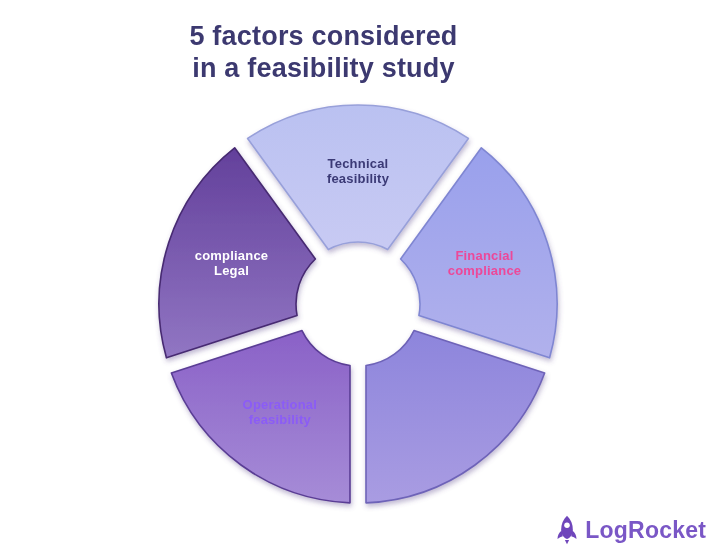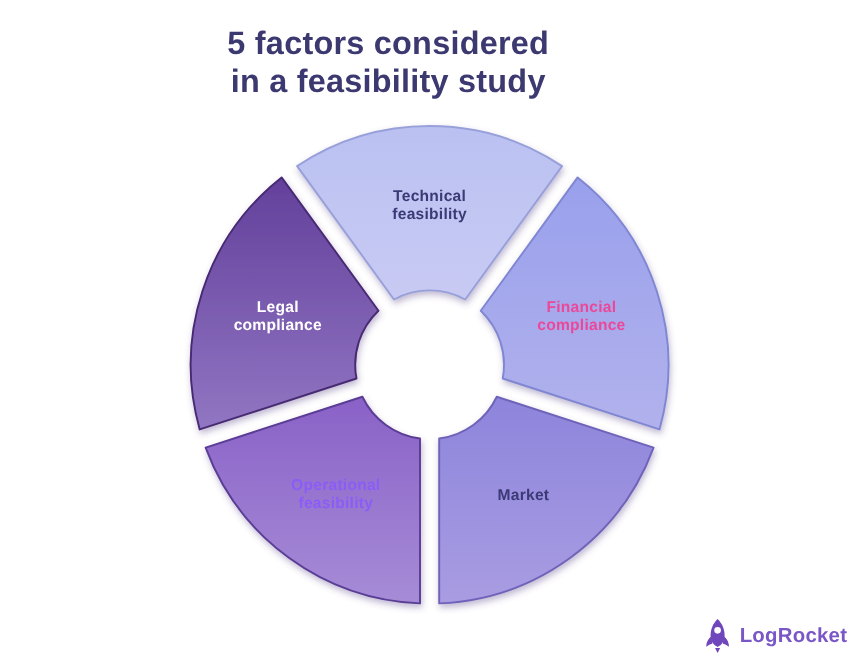--- a/index.html
+++ b/index.html
@@ -41,21 +41,21 @@
   }
   .logo {
     position: absolute;
     right: 14px;
     bottom: 13px;
     display: flex;
     align-items: center;
     gap: 5px;
   }
   .logo .wordmark {
-    font-size: 17px;
+    font-size: 23px;
     font-weight: 600;
     letter-spacing: 0.2px;
     color: #7a57c6;
   }
 </style>
 </head>
 <body>
 
 <div class="canvas">
 
@@ -100,29 +100,28 @@
   <div id="labels">
       <div class="seg-label" style="left: 358px; top: 171px; color: rgb(59, 58, 118);">
         <div>Technical</div>
         <div>feasibility</div>
       </div>
       <div class="seg-label" style="left: 484.491px; top: 262.901px; color: #ec4899;">
         <div>Financial</div>
         <div>compliance</div>
       </div>
       <div class="seg-label" style="left: 436.175px; top: 411.599px; color: rgb(59, 58, 118);">
-        <div>Market</div>
       </div>
       <div class="seg-label" style="left: 279.825px; top: 411.599px; color: #8b5cf6;">
         <div>Operational</div>
         <div>feasibility</div>
       </div>
       <div class="seg-label" style="left: 231.509px; top: 262.901px; color: rgb(255, 255, 255);">
+        <div>compliance</div>
         <div>Legal</div>
-        <div>compliance</div>
       </div>
     </div>
 
   <div class="logo">
     <svg width="26" height="32" viewBox="0 0 32 38">
       <g id="rocket-group" fill="#6f46bb">
         <path d="M16 1.5 C20.8 6.2 23.2 12 23.2 18.6 C23.2 24.2 20.2 28.6 16 30.2 C11.8 28.6 8.8 24.2 8.8 18.6 C8.8 12 11.2 6.2 16 1.5 Z"></path>
         <path d="M9.4 19.5 C6 22 4.4 25.8 4.3 30 C6.4 28.4 8.6 27.3 10.8 26.7 Z"></path>
         <path d="M22.6 19.5 C26 22 27.6 25.8 27.7 30 C25.6 28.4 23.4 27.3 21.2 26.7 Z"></path>
         <path d="M13.4 31.2 L18.6 31.2 L16 36.5 Z"></path>

